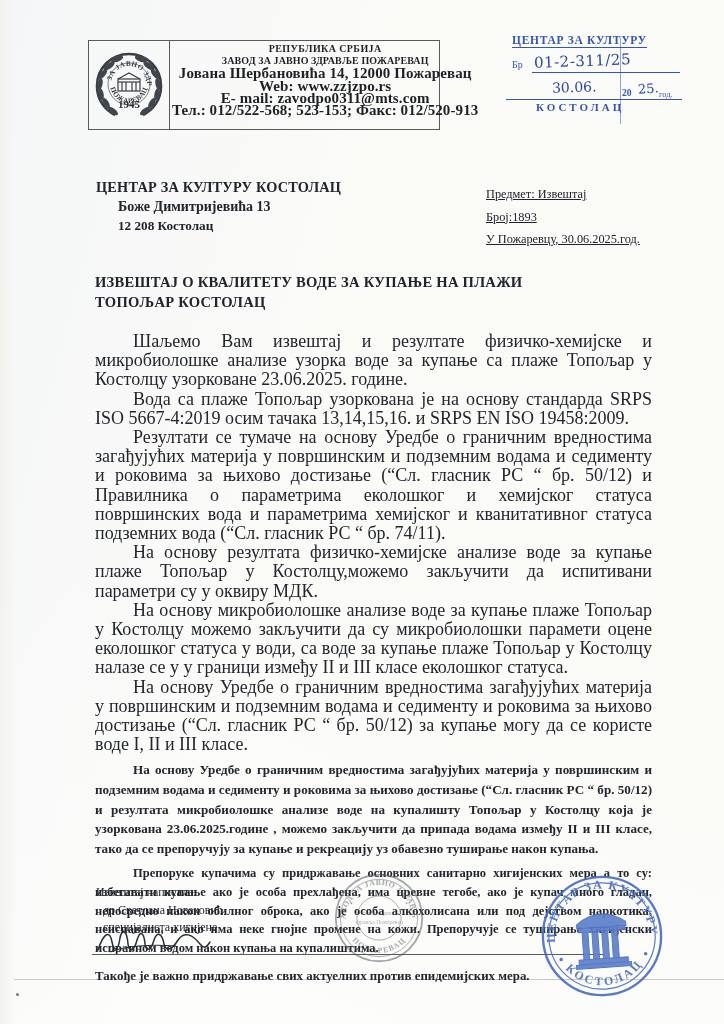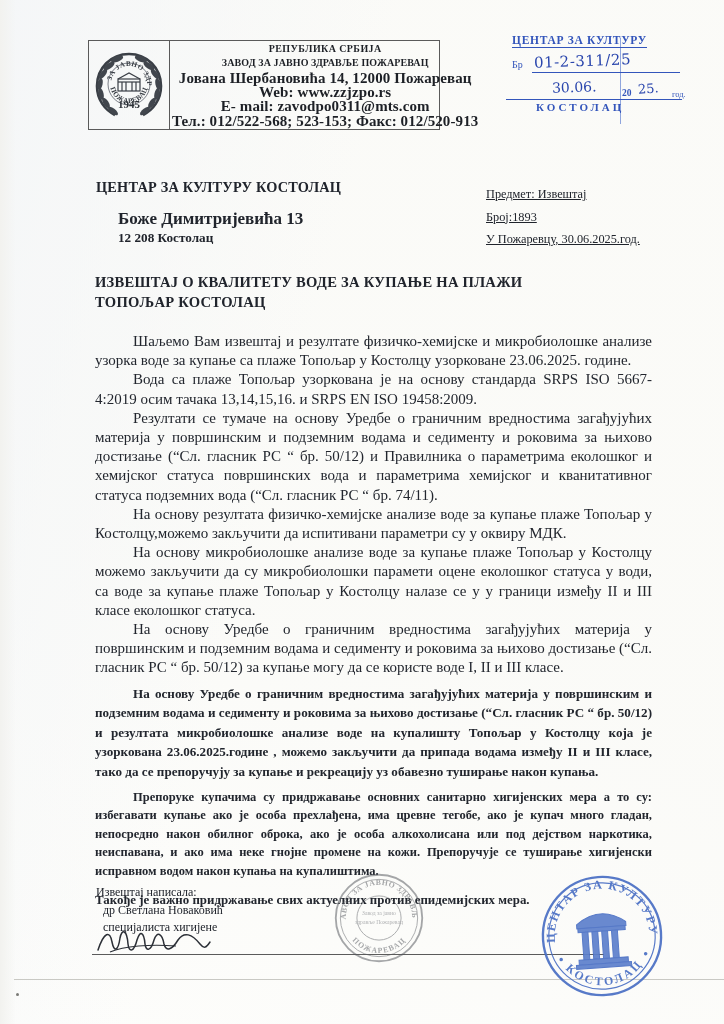--- a/index.html
+++ b/index.html
@@ -67,21 +67,21 @@
     border-right: 1px solid #5a5a5a;
     display: flex;
     align-items: center;
     justify-content: center;
   }
   #org-cell {
     flex: 1;
     display: flex;
     flex-direction: column;
     align-items: center;
-    justify-content: space-between;
+    justify-content: flex-start;
     padding: 2px 4px 2px 2px;
   }
   .org-line {
     font-weight: bold;
     font-size: 15px;
     line-height: 12.2px;
     letter-spacing: 0.1px;
     white-space: nowrap;
     color: #1d2026;
   }
@@ -151,21 +151,21 @@
   #reg-year {
     position: absolute;
     left: 134px; top: 47px;
     font-size: 13px;
     color: #2a46ad;
     font-family: "DejaVu Serif", serif;
     transform: rotate(-4deg);
   }
   #reg-god {
     position: absolute;
-    left: 168px; top: 55px;
+    left: 155px; top: 55px;
     font-size: 8.5px;
     color: #3355bb;
   }
   #reg-rule2 {
     position: absolute;
     left: 2px; top: 65px;
     width: 176px; height: 1.1px;
     background: #3355bb;
   }
   #reg-city {
@@ -191,24 +191,23 @@
     width: 340px;
   }
   #addressee-name {
     font-weight: bold;
     font-size: 14.3px;
     letter-spacing: 0.2px;
     line-height: 19px;
   }
   #addressee-street {
     font-weight: bold;
-    font-size: 17px;
+    font-size: 14px;
     line-height: 19px;
     padding-left: 22px;
-    margin-top: 12px;
   }
   #addressee-city {
     font-weight: bold;
     font-size: 13.2px;
     line-height: 19px;
     padding-left: 22px;
   }
 
   
   #meta {
@@ -236,21 +235,21 @@
 
   
   #body-text {
     position: absolute;
     left: 95px;
     top: 332px;
     width: 557px;
   }
   p.para {
     margin: 0;
-    font-size: 15px;
+    font-size: 18px;
     line-height: 19.2px;
     text-align: justify;
     text-indent: 38px;
     color: #22262e;
   }
   p.para.bold {
     font-weight: bold;
     font-size: 13.1px;
     line-height: 19.6px;
     margin-top: 6px;

